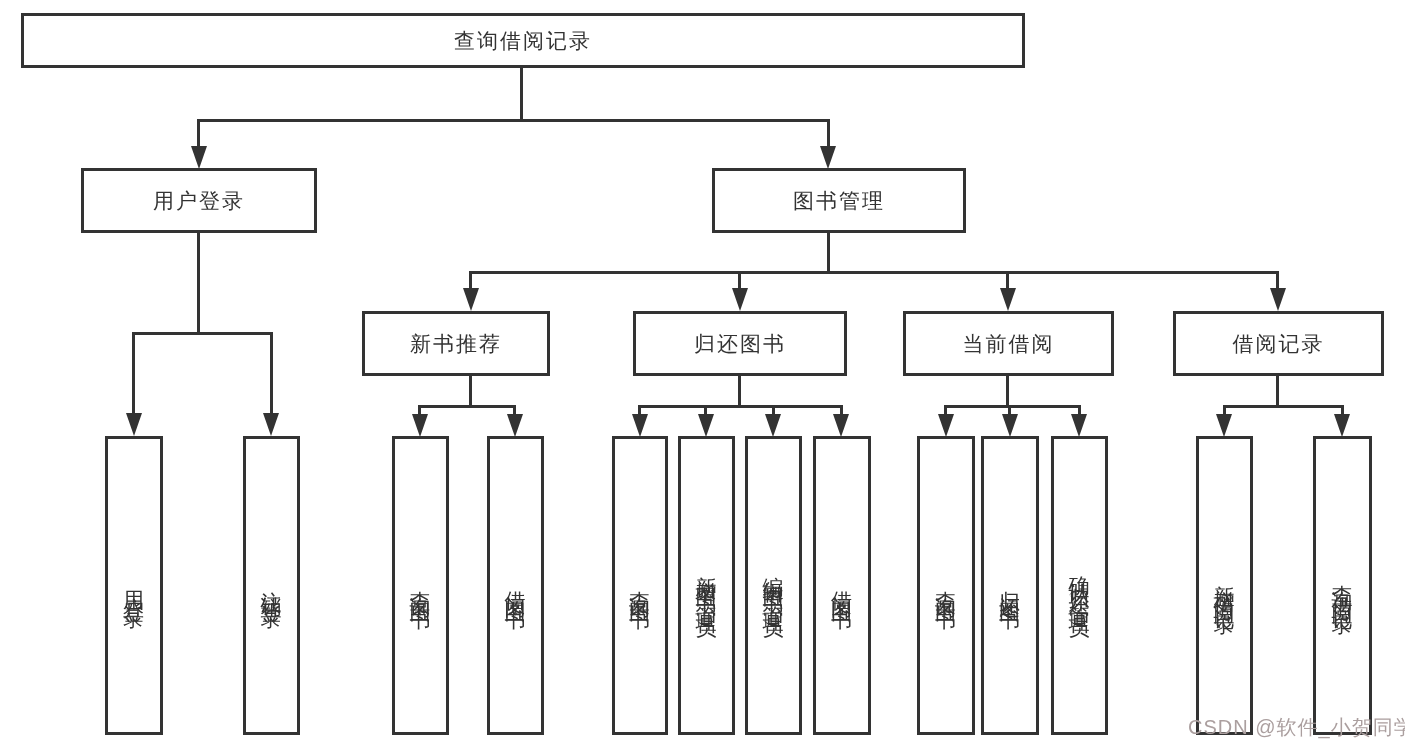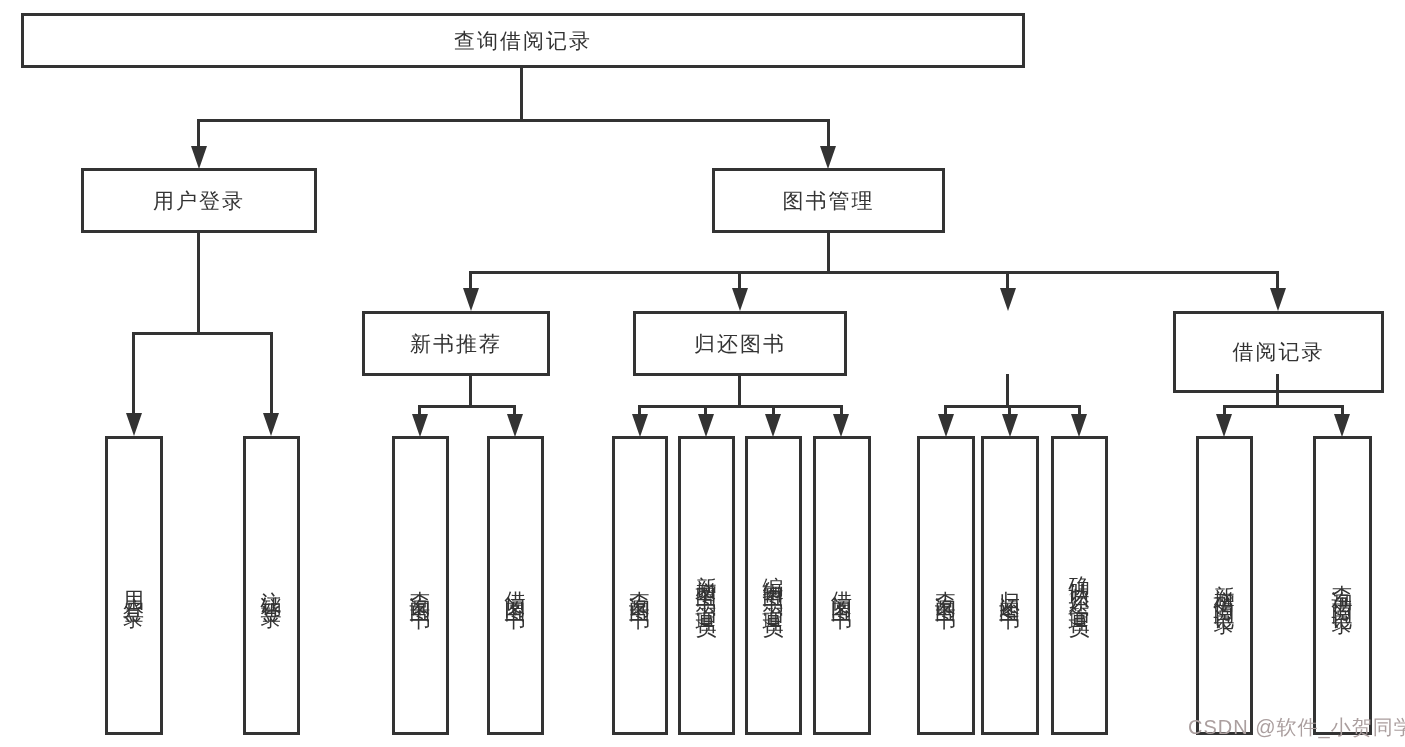--- a/index.html
+++ b/index.html
@@ -33,31 +33,34 @@
 
 <div class="stage">
 
   <div class="box hbox" style="left:21px;top:13px;width:1004px;height:55px">
     <span>查询借阅记录</span>
   </div>
 
   <div class="box hbox" style="left:81px;top:168px;width:236px;height:65px">
     <span>用户登录</span>
   </div>
-  <div class="box hbox" style="left:712px;top:168px;width:233px;height:65px">
+  <div class="box hbox" style="left:712px;top:168px;width:254px;height:65px">
     <span>图书管理</span>
   </div>
 
   <div class="box hbox" style="left:362px;top:311px;width:188px;height:65px">
     <span>新书推荐</span>
   </div>
   <div class="box hbox" style="left:633px;top:311px;width:214px;height:65px">
     <span>归还图书</span>
   </div>
-  <div class="box hbox" style="left:1173px;top:311px;width:211px;height:82px">
+  <div class="box hbox" style="left:903px;top:311px;width:211px;height:65px">
+    <span>当前借阅</span>
+  </div>
+  <div class="box hbox" style="left:1173px;top:311px;width:211px;height:65px">
     <span>借阅记录</span>
   </div>
 
   <div class="box leaf" style="left:105px;width:58px">
     <span>用户登录</span>
   </div>
   <div class="box leaf" style="left:243px;width:57px">
     <span>注销登录</span>
   </div>
 

